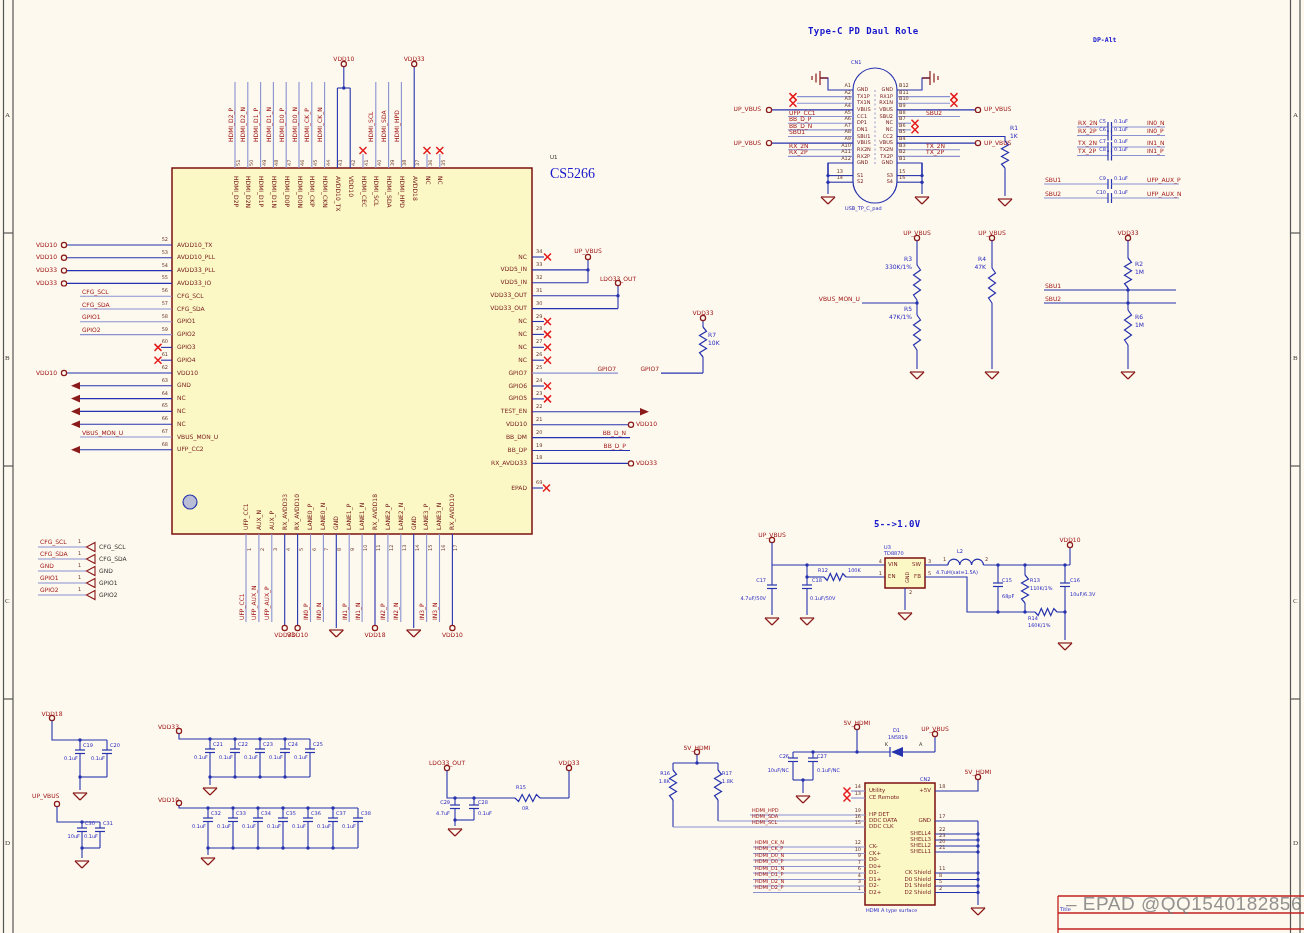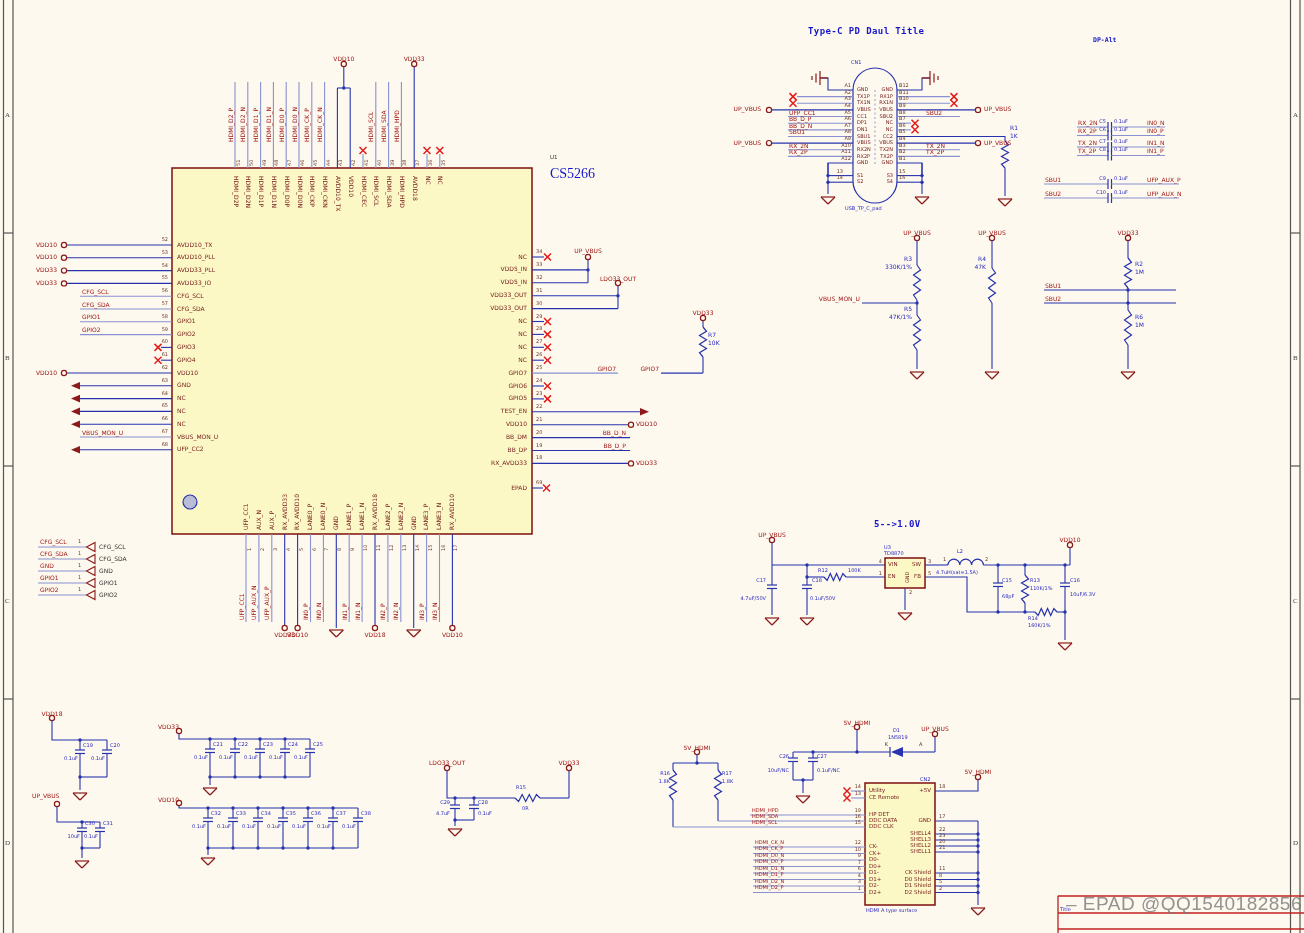--- a/index.html
+++ b/index.html
@@ -793,21 +793,21 @@
       <div class="t v nm" style="left: 410.5px; top: 530px;">GND</div>
       <div class="t v pn" style="left: 427.6px; top: 551px;">15</div>
       <div class="t v nm" style="left: 423.4px; top: 530px;">LANE3_P</div>
       <div class="t v" style="left: 419.1px; top: 620px;">IN3_P</div>
       <div class="t v pn" style="left: 440.5px; top: 551px;">16</div>
       <div class="t v nm" style="left: 436.3px; top: 530px;">LANE3_N</div>
       <div class="t v" style="left: 432px; top: 620px;">IN3_N</div>
       <div class="t v pn" style="left: 453.4px; top: 551px;">17</div>
       <div class="t v nm" style="left: 449.2px; top: 530px;">RX_AVDD10</div>
       <div class="t c" style="left: 452.4px; top: 631.5px;">VDD10</div>
-      <div class="t ttl" style="left: 808px; top: 27px;">Type-C PD Daul Title</div>
+      <div class="t ttl" style="left: 808px; top: 27px;">Type-C PD Daul Role</div>
       <div class="t blu p5" style="left: 851px; top: 60px;">CN1</div>
       <div class="t blu p5" style="left: 845px; top: 206px;">USB_TP_C_pad</div>
       <div class="t pn r" style="left: 851px; top: 83px;">A1</div>
       <div class="t nm p5" style="left: 857px; top: 87.2px;">GND</div>
       <div class="t pn r" style="left: 851px; top: 89.64px;">A2</div>
       <div class="t nm p5" style="left: 857px; top: 93.84px;">TX1P</div>
       <div class="t pn r" style="left: 851px; top: 96.28px;">A3</div>
       <div class="t nm p5" style="left: 857px; top: 100.48px;">TX1N</div>
       <div class="t pn r" style="left: 851px; top: 102.92px;">A4</div>
       <div class="t nm p5" style="left: 857px; top: 107.12px;">VBUS</div>

